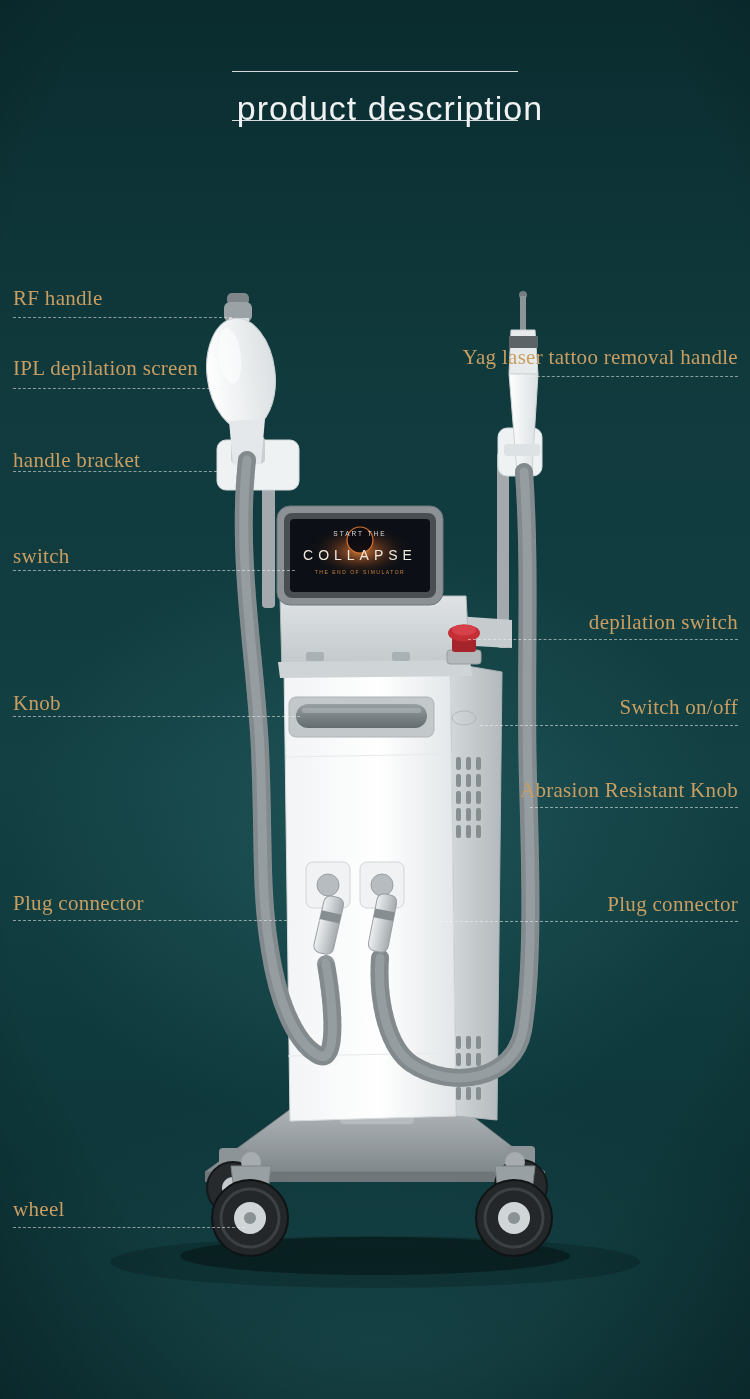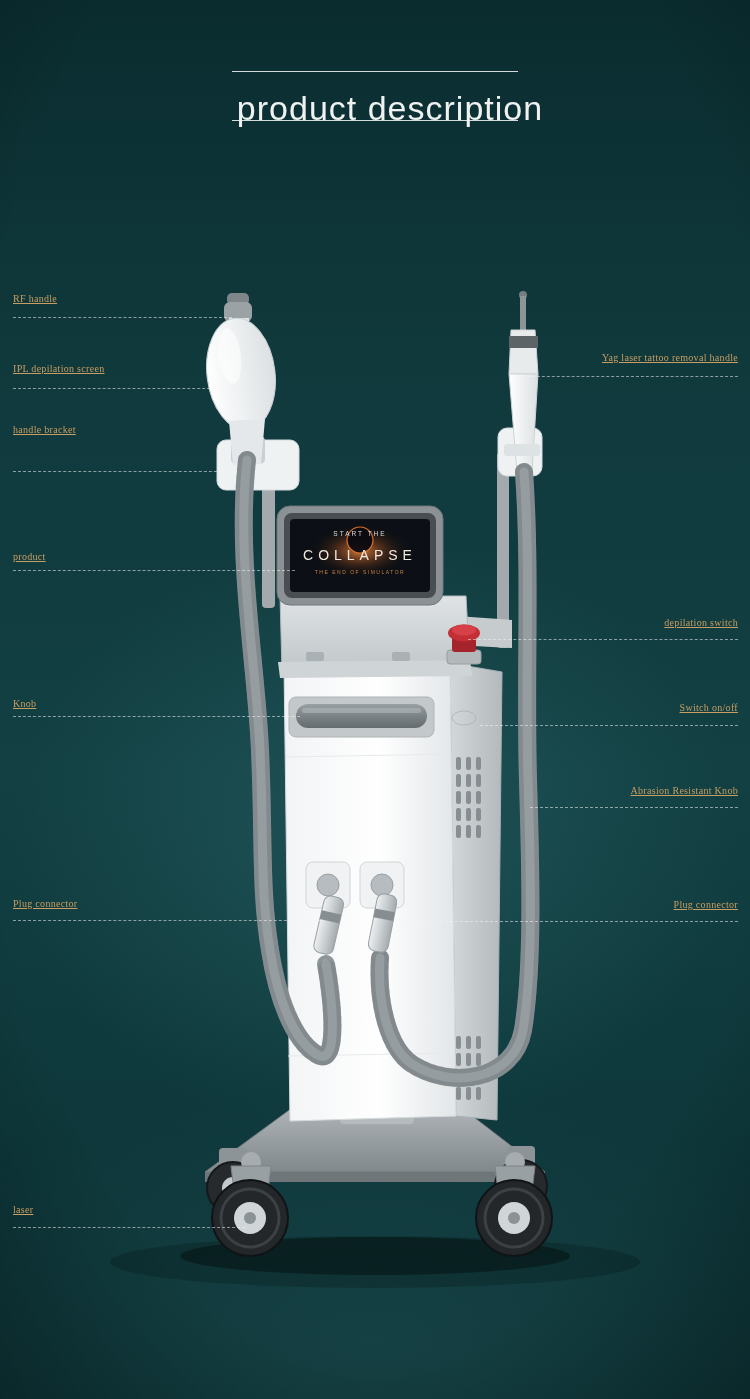--- a/index.html
+++ b/index.html
@@ -39,25 +39,24 @@
   .title-rule.top { top: 71px; }
   .title-rule.bottom { top: 120px; }
   .machine {
     position: absolute;
     top: 0;
     left: 0;
   }
   .label {
     position: absolute;
     color: #c99e62;
-    font-size: 10px;
+    font-size: 21px;
     line-height: 19px;
     letter-spacing: 0.3px;
     white-space: nowrap;
-    text-decoration: underline;
   }
   .label.left { left: 13px; }
   .label.right { right: 12px; text-align: center; }
   .leader {
     position: absolute;
     height: 0;
     border-top: 1px dashed rgba(242, 242, 242, 0.55);
   }
 </style>
 </head>
@@ -280,33 +279,33 @@
       <circle cx="514" cy="1218" r="6" fill="#8b9295"></circle>
     </g>
   </svg>
 
   <div class="label left" style="top:289px"><span>RF handle</span></div>
   <div class="leader" style="top:317px;left:13px;width:219px"></div>
 
   <div class="label left" style="top:359px"><span>IPL depilation screen</span></div>
   <div class="leader" style="top:388px;left:13px;width:237px"></div>
 
-  <div class="label left" style="top:420px"><span>handle bracket</span></div>
+  <div class="label left" style="top:451px"><span>handle bracket</span></div>
   <div class="leader" style="top:471px;left:13px;width:224px"></div>
 
-  <div class="label left" style="top:547px"><span>product</span></div>
+  <div class="label left" style="top:547px"><span>switch</span></div>
   <div class="leader" style="top:570px;left:13px;width:282px"></div>
 
   <div class="label left" style="top:694px"><span>Knob</span></div>
   <div class="leader" style="top:716px;left:13px;width:287px"></div>
 
   <div class="label left" style="top:894px"><span>Plug connector</span></div>
   <div class="leader" style="top:920px;left:13px;width:309px"></div>
 
-  <div class="label left" style="top:1200px"><span>laser</span></div>
+  <div class="label left" style="top:1200px"><span>wheel</span></div>
   <div class="leader" style="top:1227px;left:13px;width:232px"></div>
 
   <div class="label right" style="top:348px"><span>Yag laser tattoo removal handle</span></div>
   <div class="leader" style="top:376px;left:527px;width:211px"></div>
 
   <div class="label right" style="top:613px"><span>depilation switch</span></div>
   <div class="leader" style="top:639px;left:468px;width:270px"></div>
 
   <div class="label right" style="top:698px"><span>Switch on/off</span></div>
   <div class="leader" style="top:725px;left:480px;width:258px"></div>

